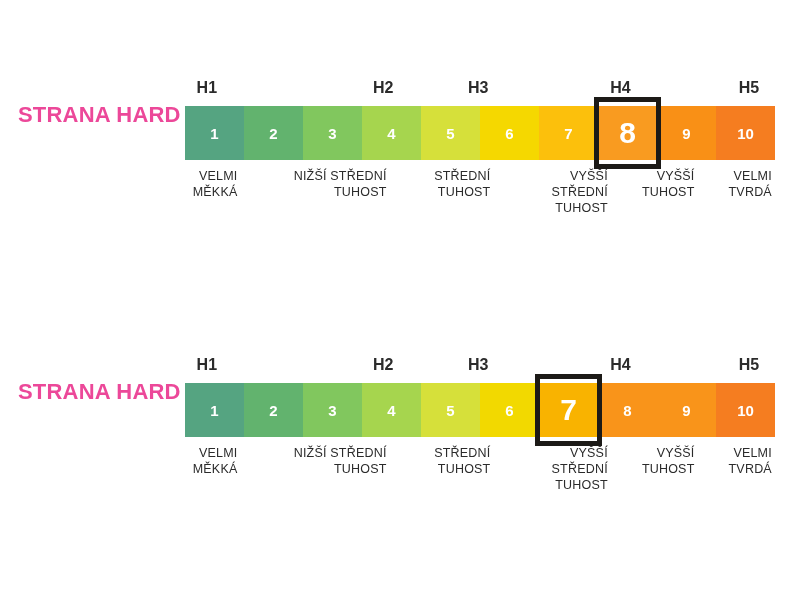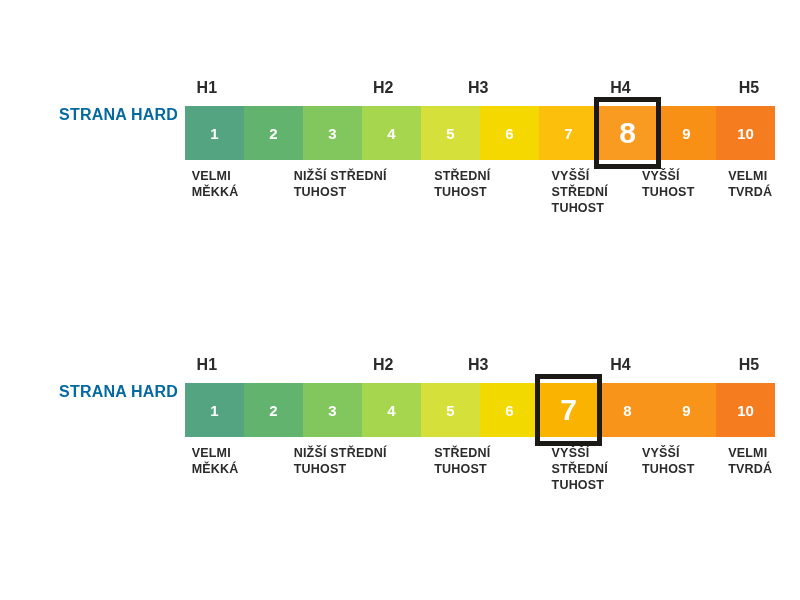--- a/index.html
+++ b/index.html
@@ -22,26 +22,26 @@
   }
   #chart-hard { top: 78px; }
   #chart-soft { top: 355px; }
 
   
   .row-label {
     position: absolute;
     left: 18px;
     top: 22px;
     width: 160px;
-    text-align: right;
+    text-align: left;
     font-family: "Liberation Sans", sans-serif;
     font-weight: bold;
-    font-size: 16px;
+    font-size: 22px;
     letter-spacing: 0.2px;
-    color: #0369a1;
+    color: #ec4899;
     line-height: 30px;
     white-space: nowrap;
   }
 
   
   .h-strip {
     position: absolute;
     left: 185px;
     top: 0px;
     width: 590px;
@@ -107,25 +107,25 @@
     position: absolute;
     left: 185px;
     top: 90px;
     width: 590px;
     height: 62px;
   }
   .caption {
     position: absolute;
     top: 0;
     font-family: "Liberation Sans", sans-serif;
-    font-weight: bold;
+    font-weight: normal;
     font-size: 12.5px;
     line-height: 16px;
     color: #2b2b2b;
-    text-align: left;
+    text-align: right;
     transform: translateX(-50%);
     letter-spacing: 0.2px;
   }
 </style>
 </head>
 <body>
 
 <div class="chart-block" id="chart-hard">
     <div class="row-label">STRANA HARD</div>
     <div class="h-strip">

